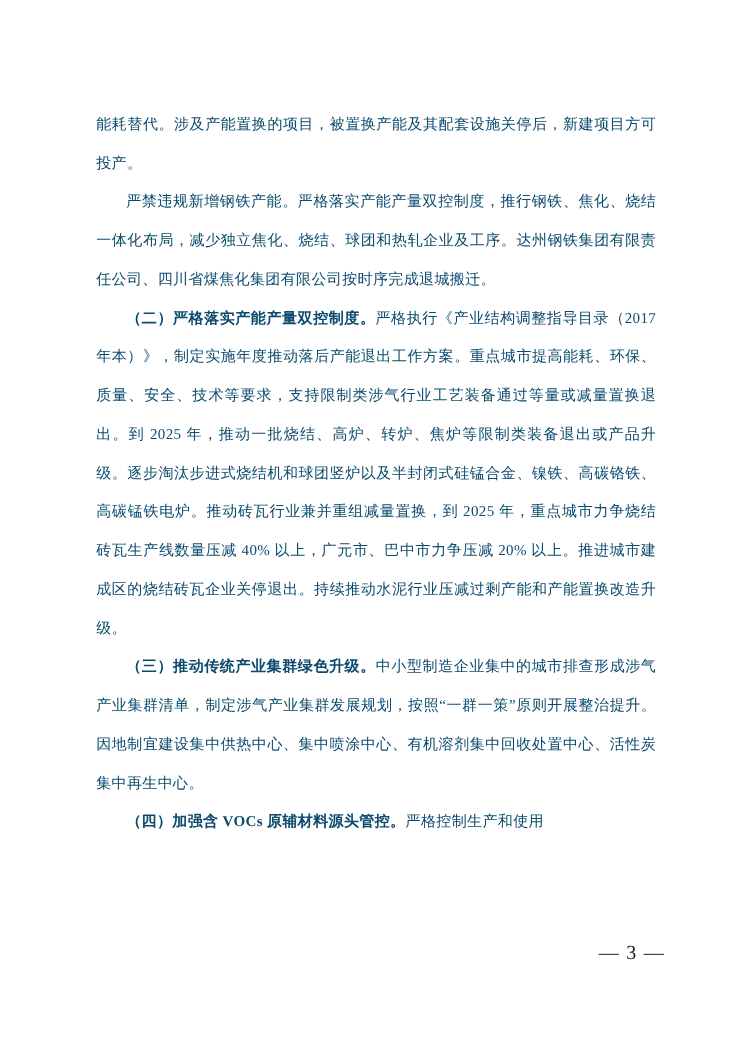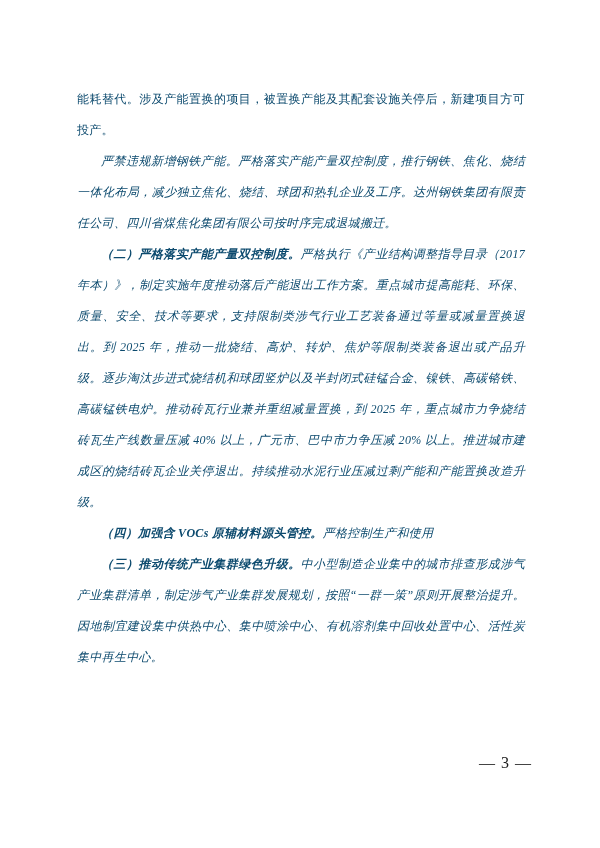--- a/index.html
+++ b/index.html
@@ -26,21 +26,20 @@
     text-align: justify;
     text-justify: inter-ideograph;
     letter-spacing: 0.3px;
   }
   .para {
     margin: 0;
     padding: 0;
   }
   .para.indent {
     text-indent: 2em;
-    font-style: italic;
   }
   .lead {
     font-weight: bold;
   }
   .footer {
     position: absolute;
     top: 754px;
     right: 68px;
     font-size: 16px;
     color: #1b1b1b;
@@ -53,21 +52,21 @@
 <div class="page">
 
   <div class="content">
 
     <p class="para"><span class="lead"></span><span>能耗替代。涉及产能置换的项目，被置换产能及其配套设施关停后，新建项目方可投产。</span></p>
 
     <p class="para indent"><span class="lead"></span><span>严禁违规新增钢铁产能。严格落实产能产量双控制度，推行钢铁、焦化、烧结一体化布局，减少独立焦化、烧结、球团和热轧企业及工序。达州钢铁集团有限责任公司、四川省煤焦化集团有限公司按时序完成退城搬迁。</span></p>
 
     <p class="para indent"><span class="lead">（二）严格落实产能产量双控制度。</span><span>严格执行《产业结构调整指导目录（2017 年本）》，制定实施年度推动落后产能退出工作方案。重点城市提高能耗、环保、质量、安全、技术等要求，支持限制类涉气行业工艺装备通过等量或减量置换退出。到 2025 年，推动一批烧结、高炉、转炉、焦炉等限制类装备退出或产品升级。逐步淘汰步进式烧结机和球团竖炉以及半封闭式硅锰合金、镍铁、高碳铬铁、高碳锰铁电炉。推动砖瓦行业兼并重组减量置换，到 2025 年，重点城市力争烧结砖瓦生产线数量压减 40% 以上，广元市、巴中市力争压减 20% 以上。推进城市建成区的烧结砖瓦企业关停退出。持续推动水泥行业压减过剩产能和产能置换改造升级。</span></p>
 
+    <p class="para indent"><span class="lead">（三）推动传统产业集群绿色升级。</span><span>中小型制造企业集中的城市排查形成涉气产业集群清单，制定涉气产业集群发展规划，按照“一群一策”原则开展整治提升。因地制宜建设集中供热中心、集中喷涂中心、有机溶剂集中回收处置中心、活性炭集中再生中心。</span></p>
+
     <p class="para indent"><span class="lead">（四）加强含 VOCs 原辅材料源头管控。</span><span>严格控制生产和使用</span></p>
-
-    <p class="para indent"><span class="lead">（三）推动传统产业集群绿色升级。</span><span>中小型制造企业集中的城市排查形成涉气产业集群清单，制定涉气产业集群发展规划，按照“一群一策”原则开展整治提升。因地制宜建设集中供热中心、集中喷涂中心、有机溶剂集中回收处置中心、活性炭集中再生中心。</span></p>
 
   </div>
 
   <div class="footer">— 3 —</div>
 
 </div>
 
 </body></html>

